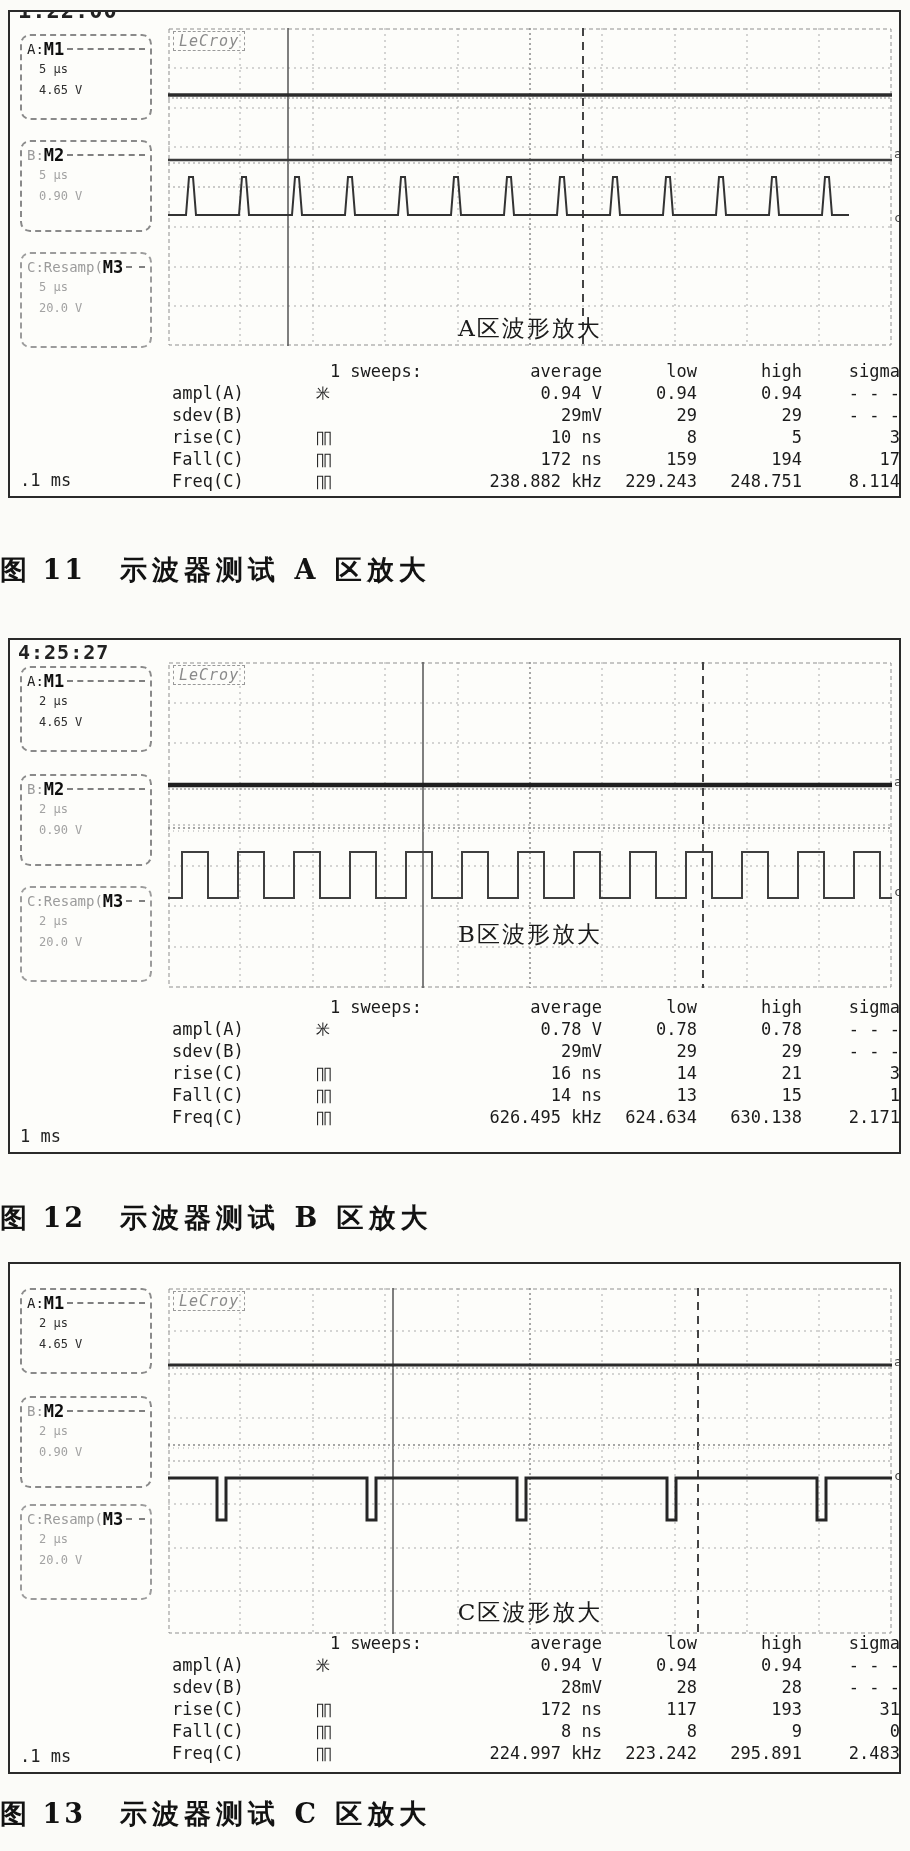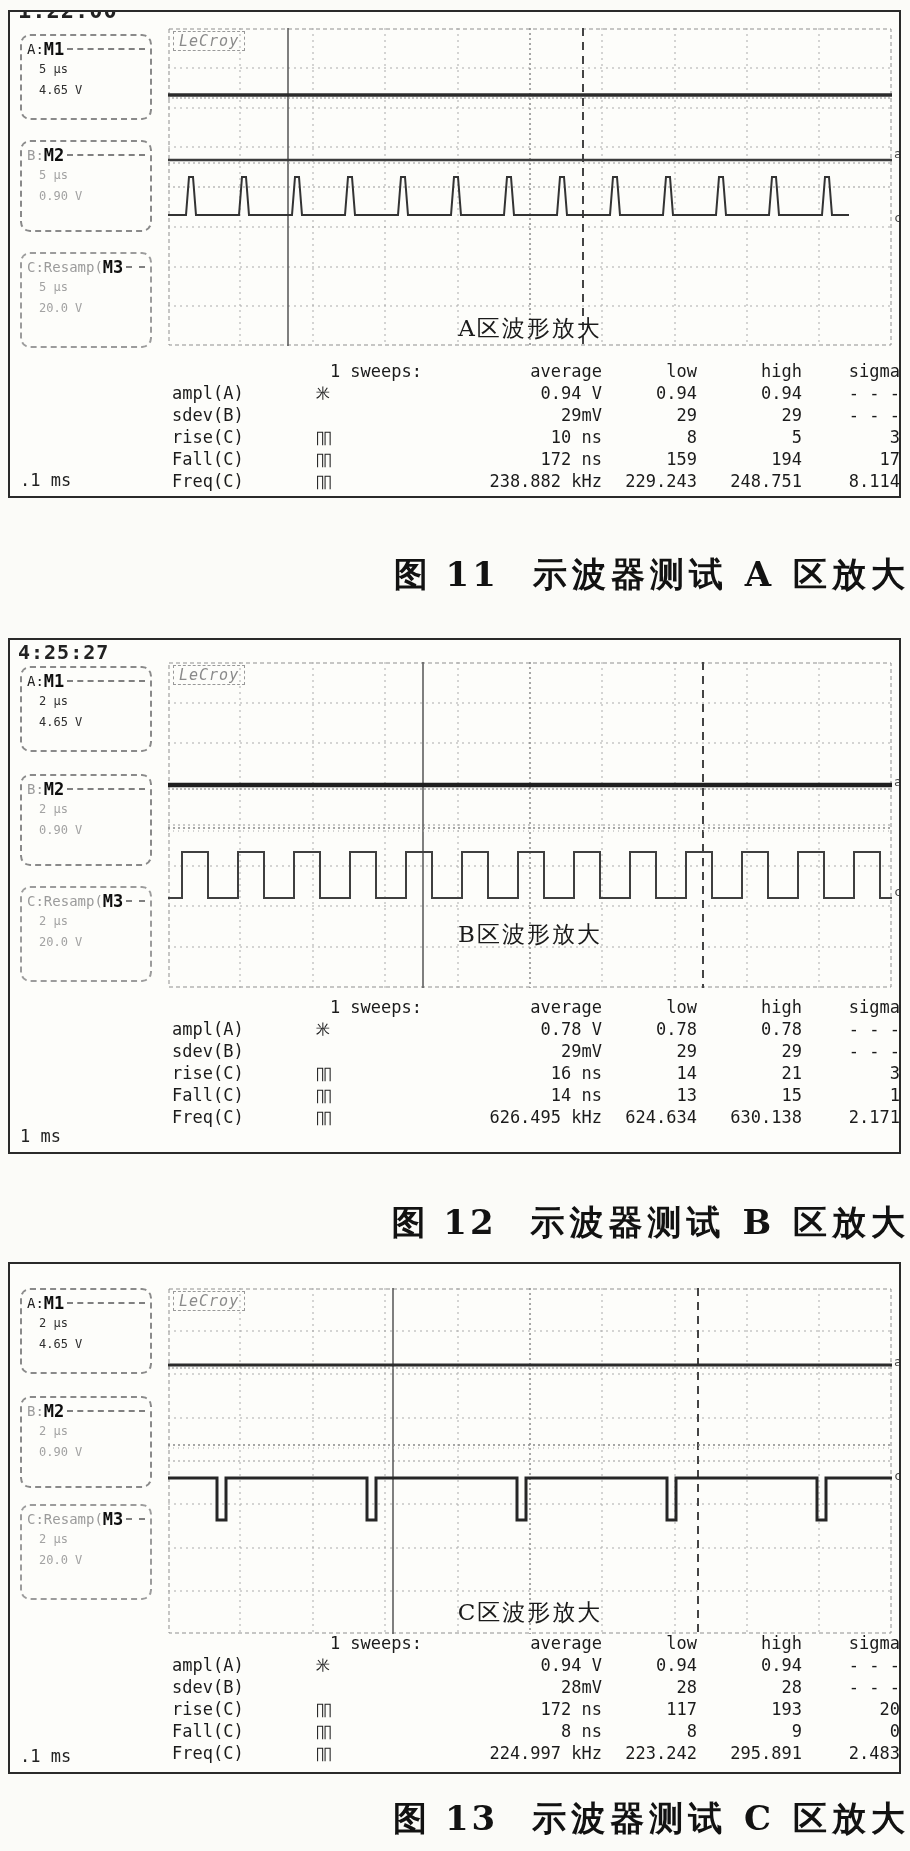--- a/index.html
+++ b/index.html
@@ -46,22 +46,22 @@
   .nm{width:130px;text-align:left;}
   .ic{width:100px;padding-left:14px;box-sizing:border-box;font-size:14px;letter-spacing:-1px;color:#222;}
   .avg{width:200px;text-align:right;}
   .lowc{width:95px;text-align:right;}
   .highc{width:105px;text-align:right;}
   .sig{width:98px;text-align:right;}
   .mhead .sweeps{width:250px;text-align:right;}
   .mhead .avg{width:180px;}
   .tb{position:absolute;left:10px;bottom:6px;font-size:17px;color:#222;}
   .caption{
-    position:absolute;left:0;width:910px;text-align:right;
-    font-family:"DejaVu Serif",serif;font-size:34px;font-weight:bold;color:#121212;
+    position:absolute;left:0;width:910px;text-align:left;
+    font-family:"DejaVu Serif",serif;font-size:27px;font-weight:bold;color:#121212;
   }
   .caption .cnum{margin-right:34px;letter-spacing:3px;}
   .caption .ctext{letter-spacing:5px;}
   svg.wave{display:block;}
 </style>
 </head>
 <body>
 
 <div class="scope" style="top:10px;height:484px;">
   <div class="ts clip">1:22:00</div>
@@ -354,21 +354,21 @@
       <span class="c lowc">28</span>
       <span class="c highc">28</span>
       <span class="c sig">- - -</span>
     </div>
     <div class="mrow">
       <span class="c nm">rise(C)</span>
       <span class="c ic">∏∏</span>
       <span class="c avg">172 ns</span>
       <span class="c lowc">117</span>
       <span class="c highc">193</span>
-      <span class="c sig">20</span>
+      <span class="c sig">31</span>
     </div>
     <div class="mrow">
       <span class="c nm">Fall(C)</span>
       <span class="c ic">∏∏</span>
       <span class="c avg">8 ns</span>
       <span class="c lowc">8</span>
       <span class="c highc">9</span>
       <span class="c sig">0</span>
     </div>
     <div class="mrow">

